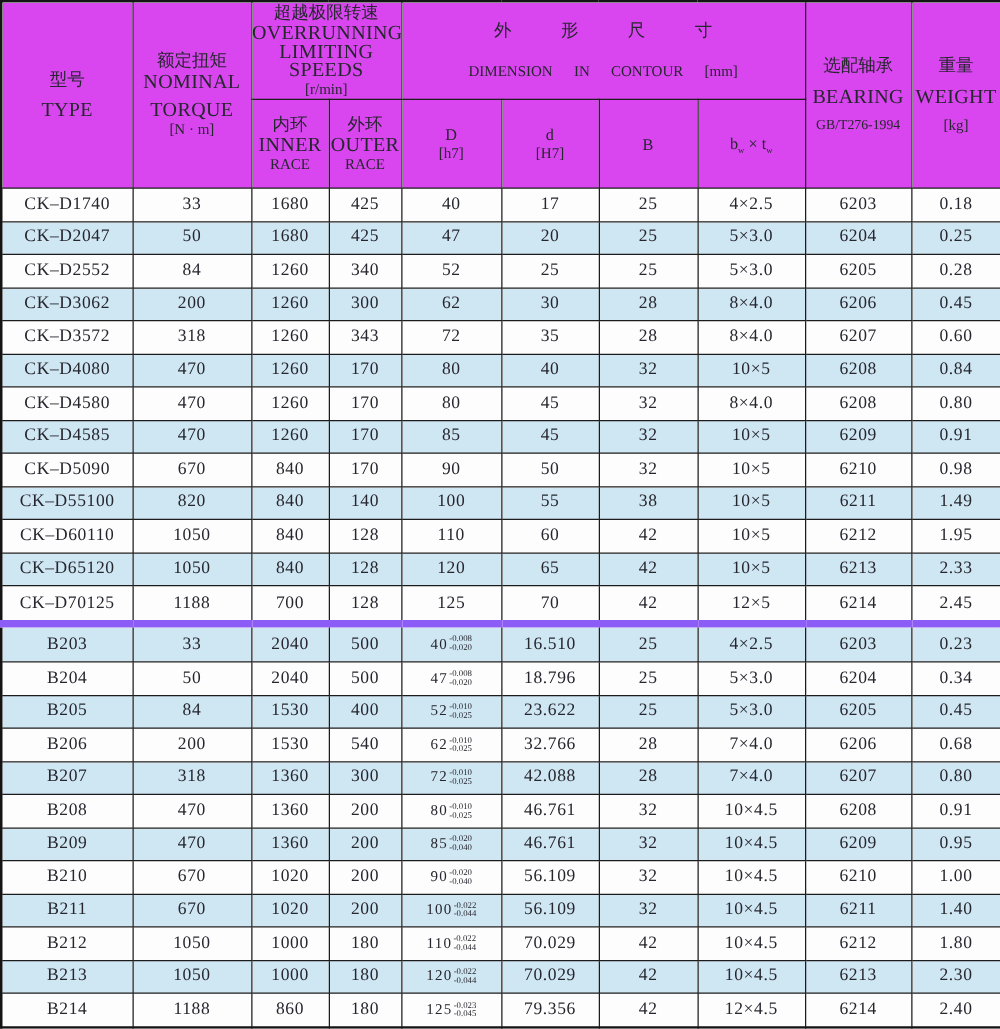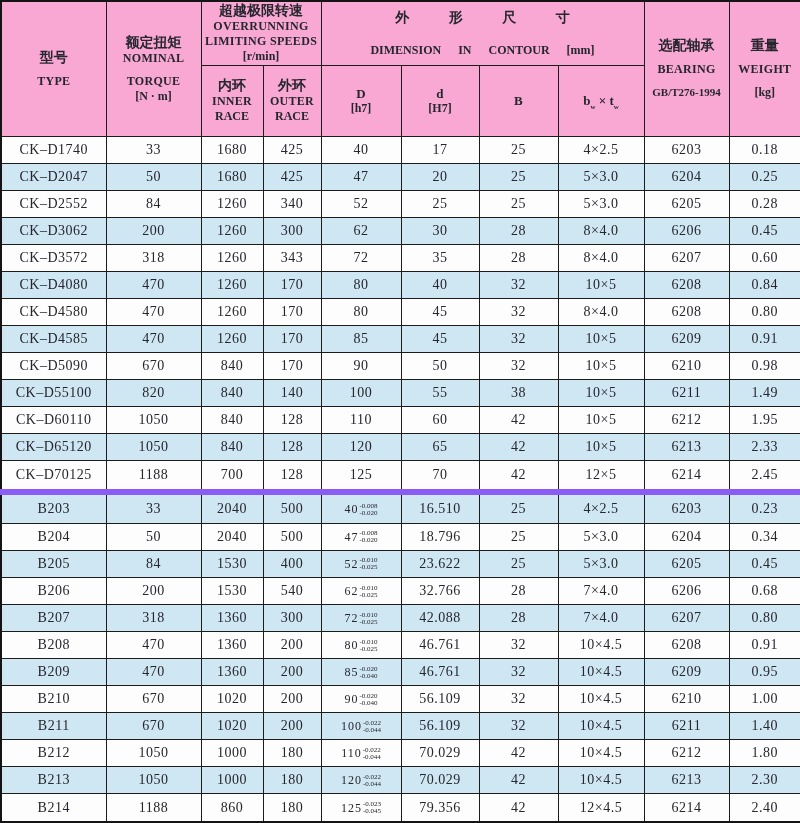--- a/index.html
+++ b/index.html
@@ -9,29 +9,29 @@
     border-collapse: collapse; table-layout: fixed;
     font-family: "Liberation Serif", "DejaVu Serif", serif;
     color: #26262e;
     border: 2px solid #141414;
   }
   th, td {
     border: 1px solid #1c1c1c;
     text-align: center; vertical-align: middle;
     padding: 0; overflow: hidden;
   }
-  thead th { background: #f9a8d4; font-weight: bold; }
+  thead th { background: #d946ef; font-weight: normal; }
   thead tr.h1 { height: 64px; }
   thead tr.h2 { height: 71px; }
   tbody tr { height: 15px; }
   tbody td { font-size: 14px; background: #fdfdfd; letter-spacing: 0.5px; }
   tbody tr.shade td { background: #cfe6f3; }
   tbody tr.section-start td { border-top: 6px solid #8b5cf6; }
   .zh  { font-size: 14px; line-height: 17px; display: block; }
-  .en  { font-size: 12px; line-height: 15px; display: block; letter-spacing: 0.3px; }
+  .en  { font-size: 16px; line-height: 15px; display: block; letter-spacing: 0.3px; }
   .sm  { font-size: 12px; line-height: 15px; display: block; }
   .gap { margin-top: 8px; }
   .dim-zh { letter-spacing: 18px; text-indent: 18px; font-size: 14px; display: block; }
   .dim-en { word-spacing: 14px; font-size: 12px; display: block; margin-top: 16px; }
   sub.tiny { font-size: 7px; }
   .tol-cell .main { font-size: 12px; letter-spacing: 1px; }
   .tolstack {
     display: inline-flex; flex-direction: column;
     font-size: 7px; line-height: 7px; text-align: left;
     vertical-align: middle; margin-left: 1px; letter-spacing: 0;

